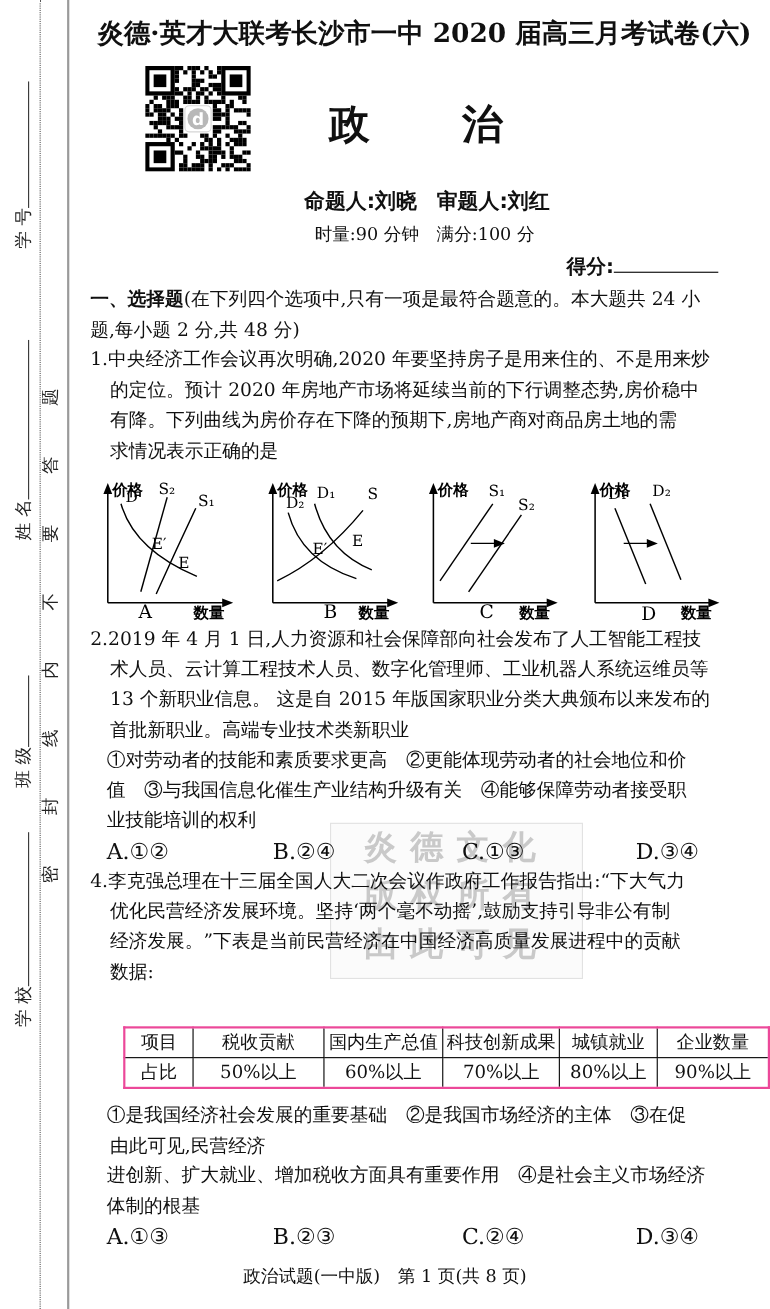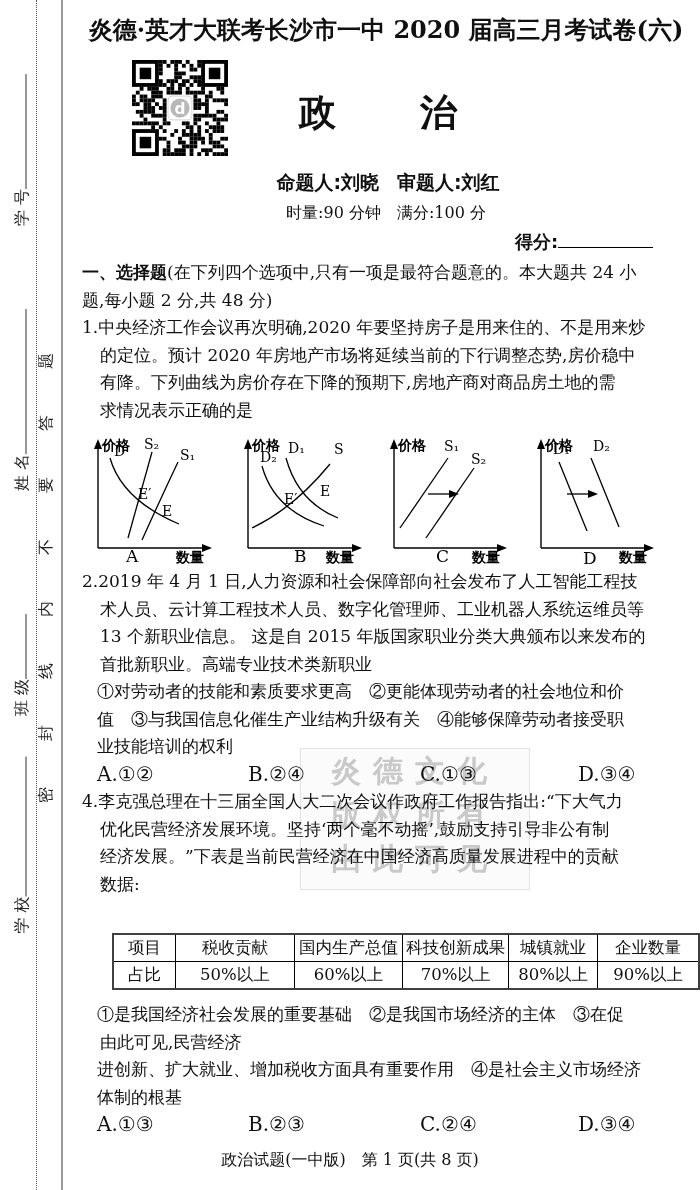--- a/index.html
+++ b/index.html
@@ -38,21 +38,21 @@
   .graphs{position:absolute;left:84px;top:436px;width:606px;display:flex;justify-content:flex-start;}
   .graphs svg{display:block;}
   .gaxis{stroke:#000;stroke-width:1.4;fill:none;}
   .gcurve{stroke:#000;stroke-width:1.3;fill:none;}
   .glab{font-family:"DejaVu Sans","Liberation Sans",sans-serif;font-weight:bold;font-size:14px;}
   .gcl{font-family:"DejaVu Serif","Liberation Serif",serif;font-size:14px;}
   .glt{font-family:"DejaVu Serif","Liberation Serif",serif;font-size:17px;}
   
   .qtable{position:absolute;left:112px;top:933px;border-collapse:collapse;font-size:16.5px;}
   .qtable td{border:1px solid #000;text-align:center;height:26px;padding:0 2px;}
-  .qtable{border:2px solid #404040;}
+  .qtable{border:2px solid #ec4899;}
   
   .wm{position:absolute;left:300px;top:748px;width:228px;height:140px;border:1px solid #e2e2e2;
       background:#fbfbfb;text-align:center;z-index:0;}
   .wm div{font-size:30px;font-weight:bold;letter-spacing:12px;color:rgba(170,170,170,.62);
           height:44px;line-height:44px;font-family:"DejaVu Serif","Liberation Serif",serif;}
   .above{z-index:1;}
   
   .footer{position:absolute;left:0;top:1150px;width:700px;text-align:center;font-size:16px;}
 </style>
 </head>

